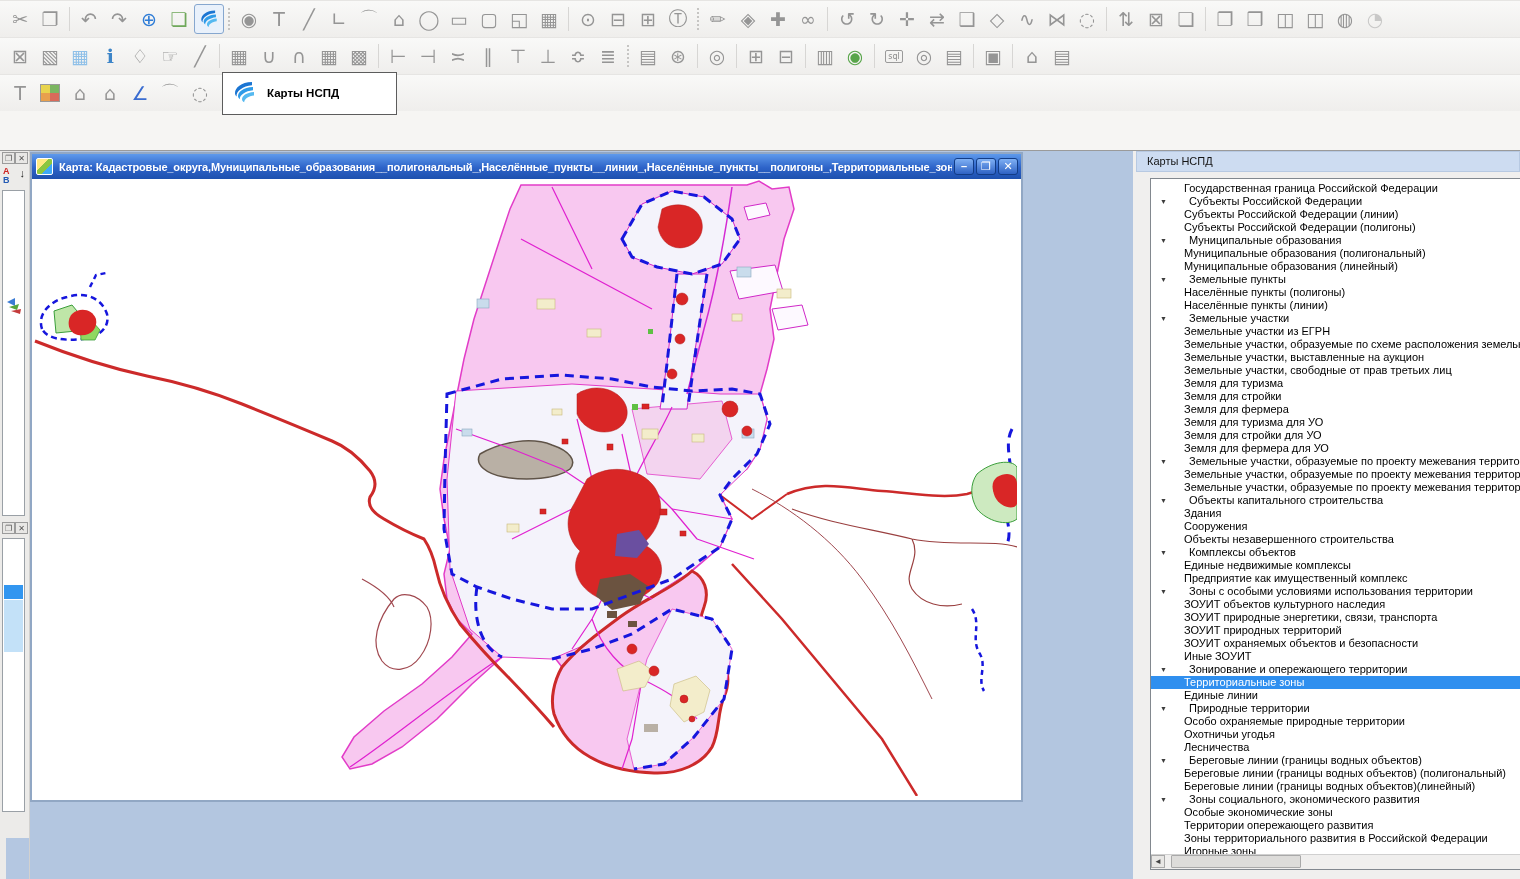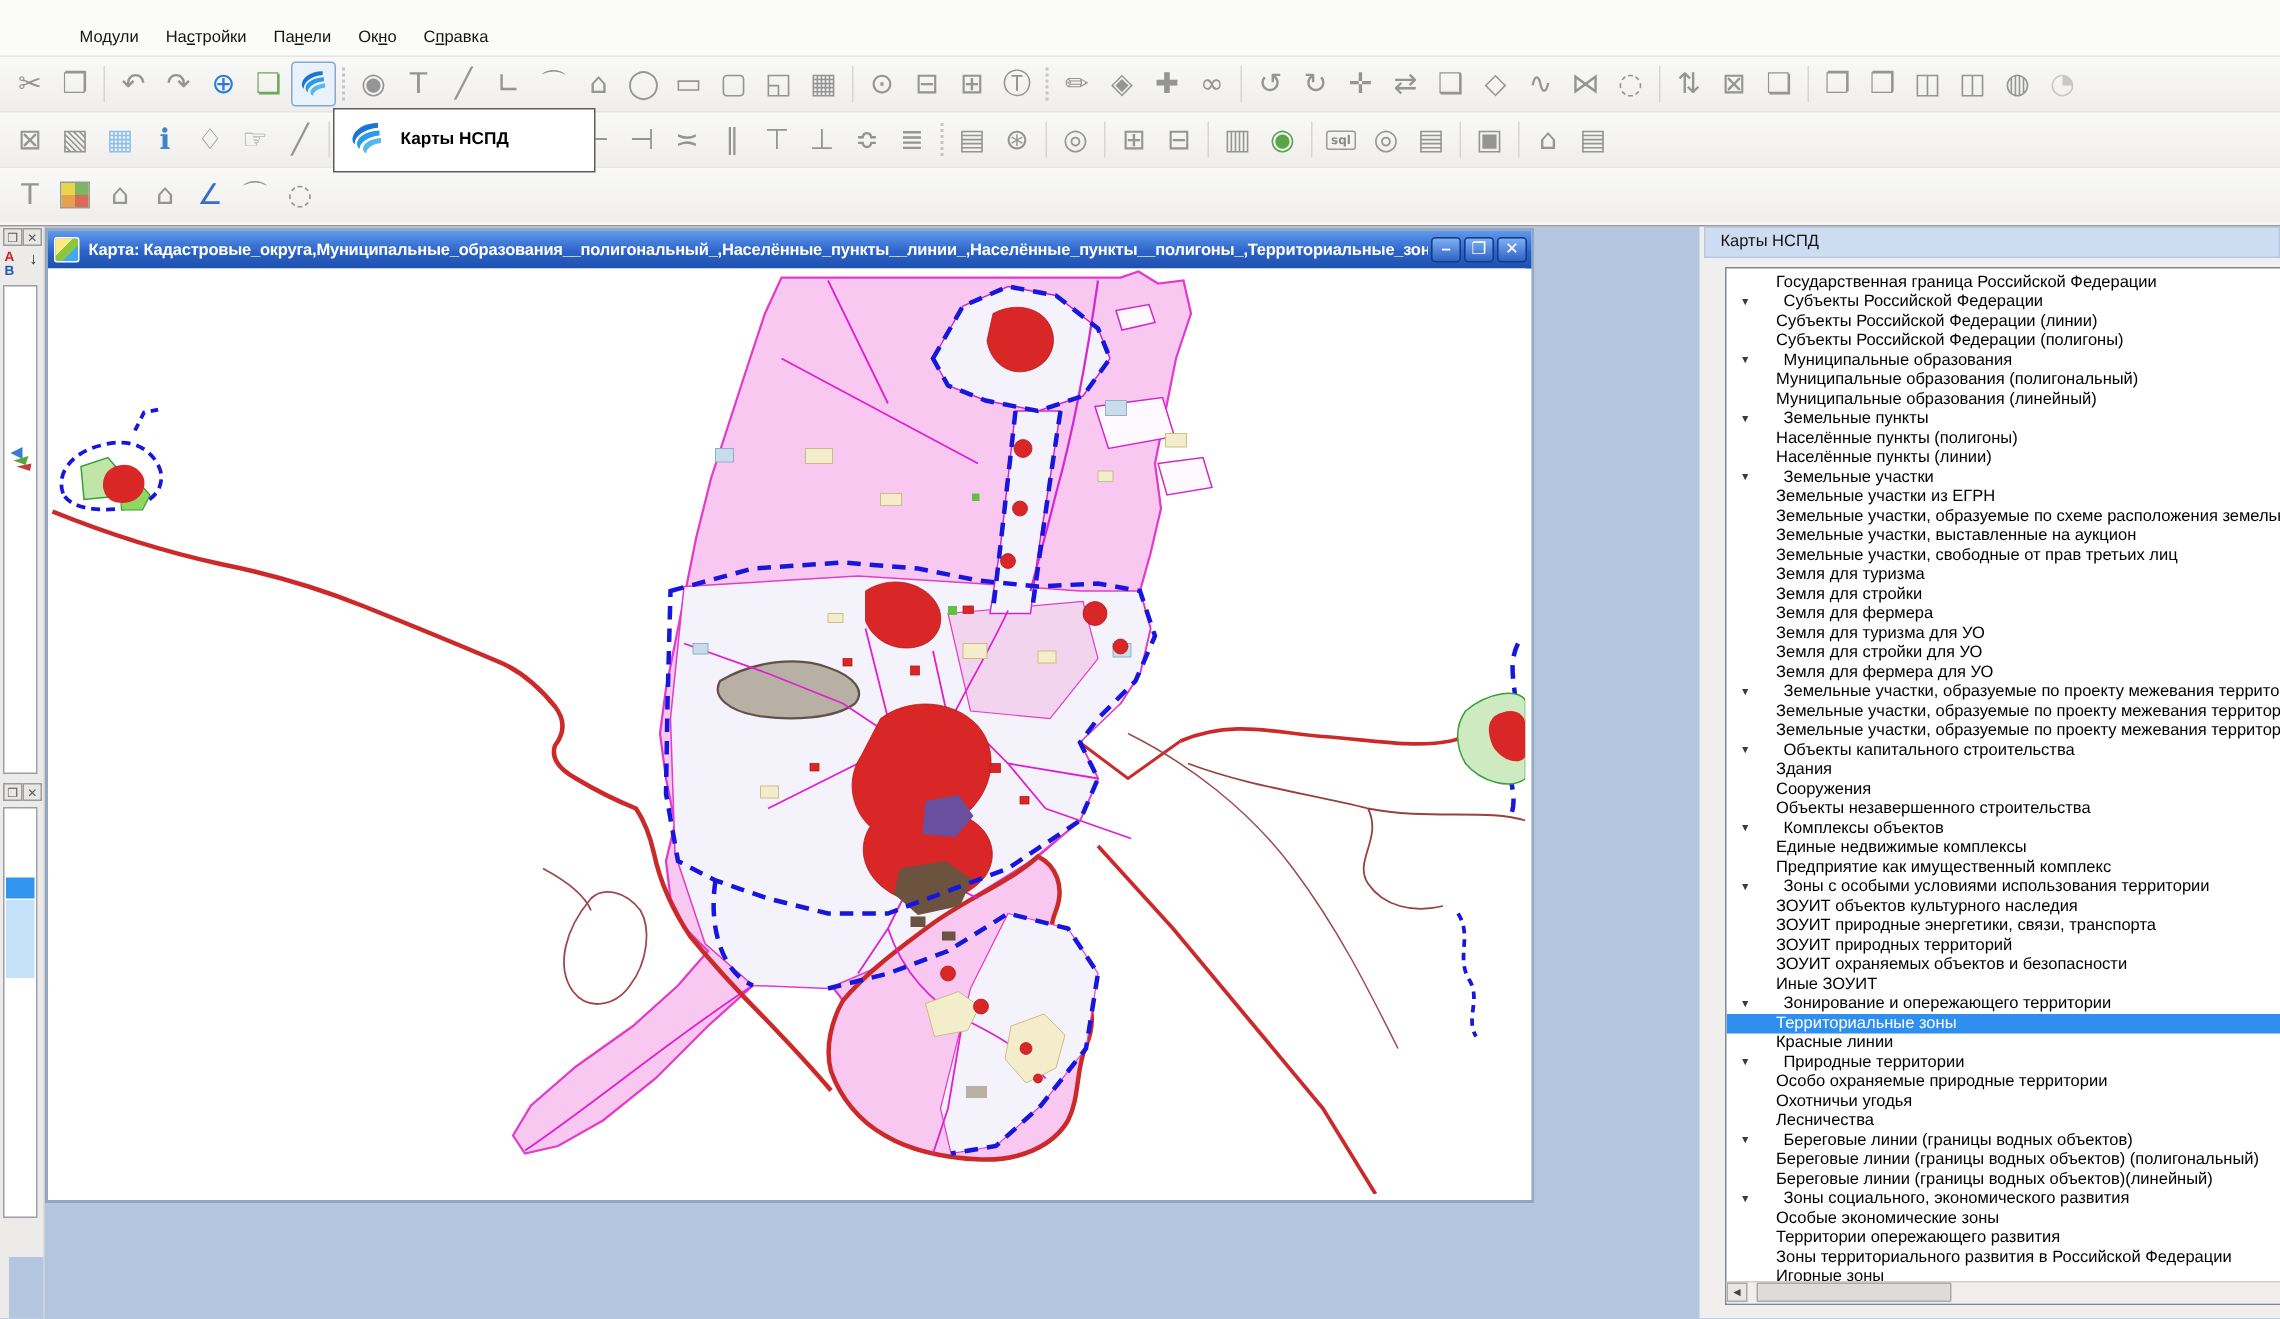--- a/index.html
+++ b/index.html
@@ -15,21 +15,21 @@
   .menu-item u{text-decoration:underline}
   .tbrow{height:37px;display:flex;align-items:center;padding-left:5px;background:linear-gradient(#f9f9f8,#efeeec);border-top:1px solid #e6e5e3;box-sizing:border-box}
   .tb-btn{width:30px;height:30px;flex:0 0 30px;display:flex;align-items:center;justify-content:center;
     font-family:"DejaVu Sans",sans-serif;font-size:19px;color:#959595;border:1px solid transparent;border-radius:3px;box-sizing:border-box}
   .tb-btn.pressed{border:1px solid #86a7cf;background:#e9f1fb}
   .tb-btn.disabled{opacity:.45}
   .tb-sep{flex:0 0 9px;height:24px;position:relative}
   .tb-sep::after{content:"";position:absolute;left:4px;top:0;bottom:0;border-left:1px solid #d7d6d4}
   .tb-dotsep{flex:0 0 10px;height:24px;position:relative}
   .tb-dotsep::after{content:"";position:absolute;left:4px;top:1px;bottom:1px;border-left:2px dotted #c6c5c3}
-  .sql-badge{font-size:8px;font-weight:bold;border:1px solid #9a9a9a;border-radius:2px;padding:1px 2px;color:#8a8a8a}
+  .sql-badge{font-size:8px;font-weight:normal;border:1px solid #9a9a9a;border-radius:2px;padding:1px 2px;color:#8a8a8a}
   .swatch{width:18px;height:16px;display:grid;grid-template-columns:1fr 1fr;grid-template-rows:1fr 1fr;border:1px solid #999}
   
   .ldock{position:absolute;left:0;top:150px;width:29px;height:729px;background:#ecebe9;border-right:1px solid #d2d1cf;z-index:2}
   .mini-btn{position:absolute;width:13px;height:12px;background:#e8e7e5;border:1px solid #9b9b9b;font-size:8px;line-height:11px;text-align:center;color:#555;box-sizing:border-box}
   .sorticon{position:absolute;left:3px;top:17px;width:20px;height:20px;font-weight:bold;font-size:9px;line-height:9px}
   .sorticon .a{color:#c22;} .sorticon .b{color:#235ab4} .sorticon .ar{color:#222;position:absolute;right:-2px;top:2px;font-size:11px}
   .llist{position:absolute;background:#fff;border:1px solid #9aa0a6;box-sizing:border-box}
   .lrow-sel{position:absolute;left:1px;right:1px;height:14px;background:#3296f0}
   .lrow-lt{position:absolute;left:1px;right:1px;background:#c3e1f8}
   .lblue{position:absolute;background:#b4c7e1}
@@ -59,27 +59,20 @@
   .trow.sel{background:#2f8fef}
   .trow.sel span{color:#fff}
   .hscroll{position:absolute;left:0;right:0;bottom:0;height:14px;background:#f0efee;border-top:1px solid #d0d0d0;display:flex}
   .hs-btn{width:14px;height:13px;background:#e8e7e5;border:1px solid #a9a9a9;font-size:8px;line-height:12px;text-align:center;color:#444;box-sizing:border-box}
   .hs-thumb{width:130px;height:13px;margin-left:6px;background:#dddcda;border:1px solid #a9a9a9;box-sizing:border-box;border-radius:1px}
 </style>
 </head>
 <body>
 
 <div class="topbar">
-  <div class="menurow" id="menubar">
-      <span class="menu-item">Мо<u>д</u>ули</span>
-      <span class="menu-item">На<u>с</u>тройки</span>
-      <span class="menu-item">Па<u>н</u>ели</span>
-      <span class="menu-item">Ок<u>н</u>о</span>
-      <span class="menu-item">С<u>п</u>равка</span>
-    </div>
   <div class="tbrow" id="tbr1">
       <div class="tb-btn">
         <span>✂</span>
       </div>
       <div class="tb-btn">
         <span>❐</span>
       </div>
       <div class="tb-sep"></div>
       <div class="tb-btn">
         <span>↶</span>
@@ -561,21 +554,21 @@
         <div class="trow"><span class="clbl">Единые недвижимые комплексы</span></div>
         <div class="trow"><span class="clbl">Предприятие как имущественный комплекс</span></div>
         <div class="trow"><span class="arr">▼</span><span class="glbl">Зоны с особыми условиями использования территории</span></div>
         <div class="trow"><span class="clbl">ЗОУИТ объектов культурного наследия</span></div>
         <div class="trow"><span class="clbl">ЗОУИТ природные энергетики, связи, транспорта</span></div>
         <div class="trow"><span class="clbl">ЗОУИТ природных территорий</span></div>
         <div class="trow"><span class="clbl">ЗОУИТ охраняемых объектов и безопасности</span></div>
         <div class="trow"><span class="clbl">Иные ЗОУИТ</span></div>
         <div class="trow"><span class="arr">▼</span><span class="glbl">Зонирование и опережающего территории</span></div>
         <div class="trow sel"><span class="clbl">Территориальные зоны</span></div>
-        <div class="trow"><span class="clbl">Красные линии</span></div>
+        <div class="trow"><span class="clbl">Единые линии</span></div>
         <div class="trow"><span class="arr">▼</span><span class="glbl">Природные территории</span></div>
         <div class="trow"><span class="clbl">Особо охраняемые природные территории</span></div>
         <div class="trow"><span class="clbl">Охотничьи угодья</span></div>
         <div class="trow"><span class="clbl">Лесничества</span></div>
         <div class="trow"><span class="arr">▼</span><span class="glbl">Береговые линии (границы водных объектов)</span></div>
         <div class="trow"><span class="clbl">Береговые линии (границы водных объектов) (полигональный)</span></div>
         <div class="trow"><span class="clbl">Береговые линии (границы водных объектов)(линейный)</span></div>
         <div class="trow"><span class="arr">▼</span><span class="glbl">Зоны социального, экономического развития</span></div>
         <div class="trow"><span class="clbl">Особые экономические зоны</span></div>
         <div class="trow"><span class="clbl">Территории опережающего развития</span></div>

